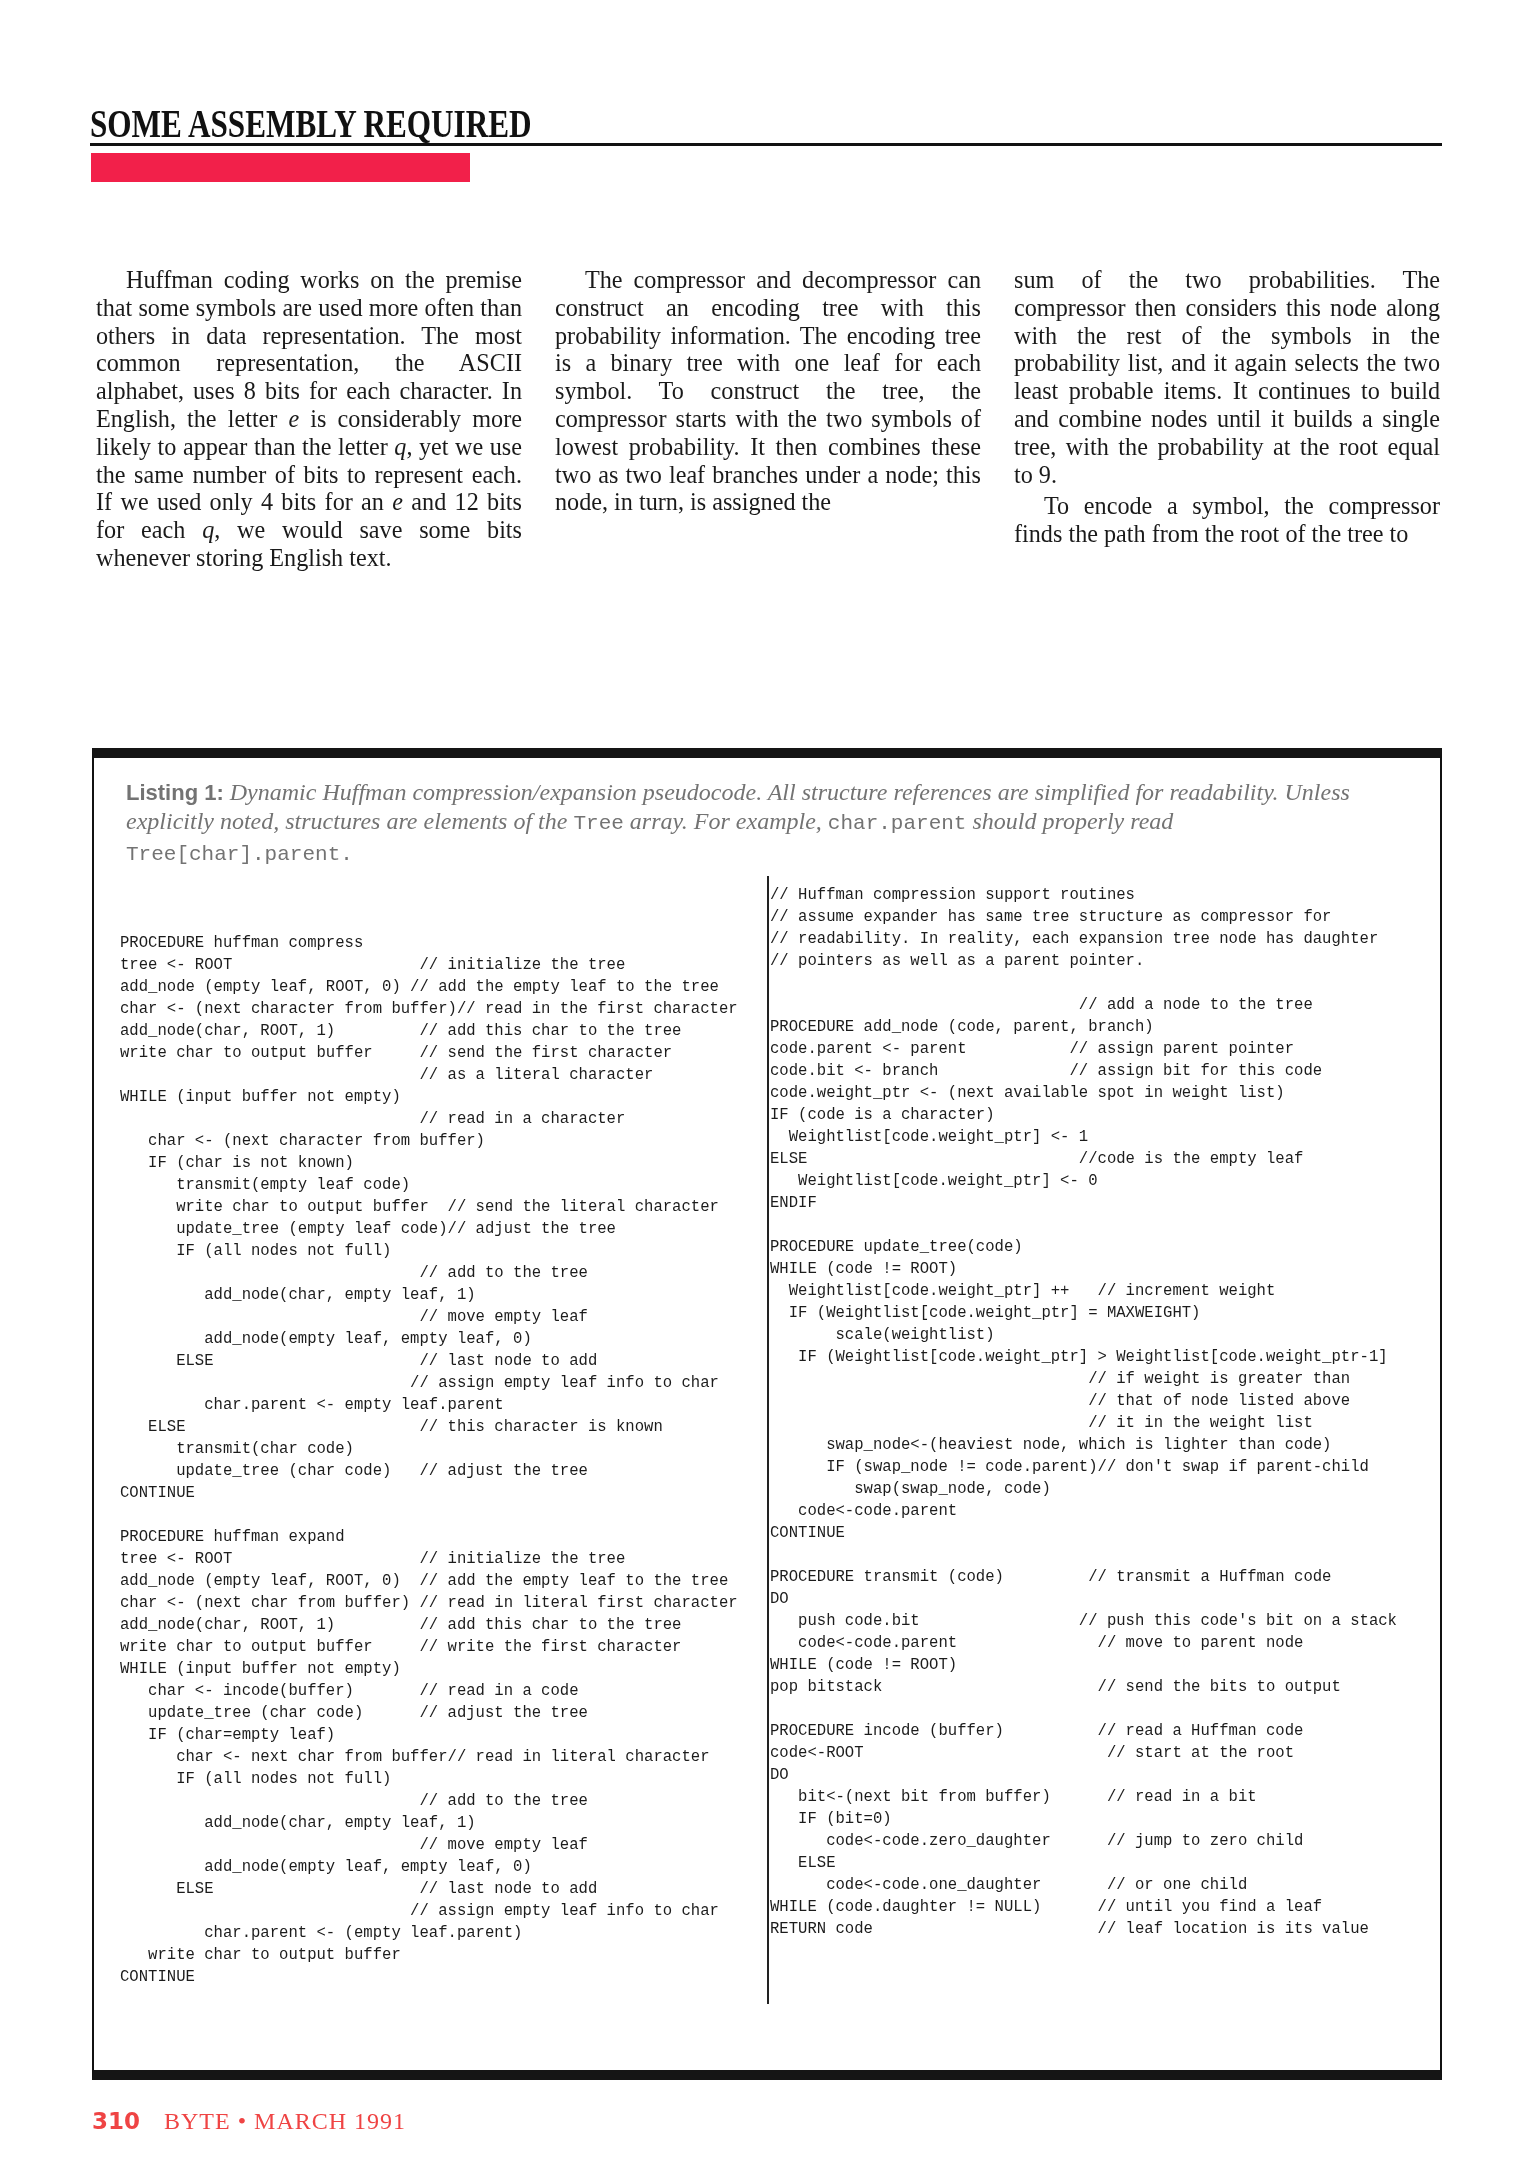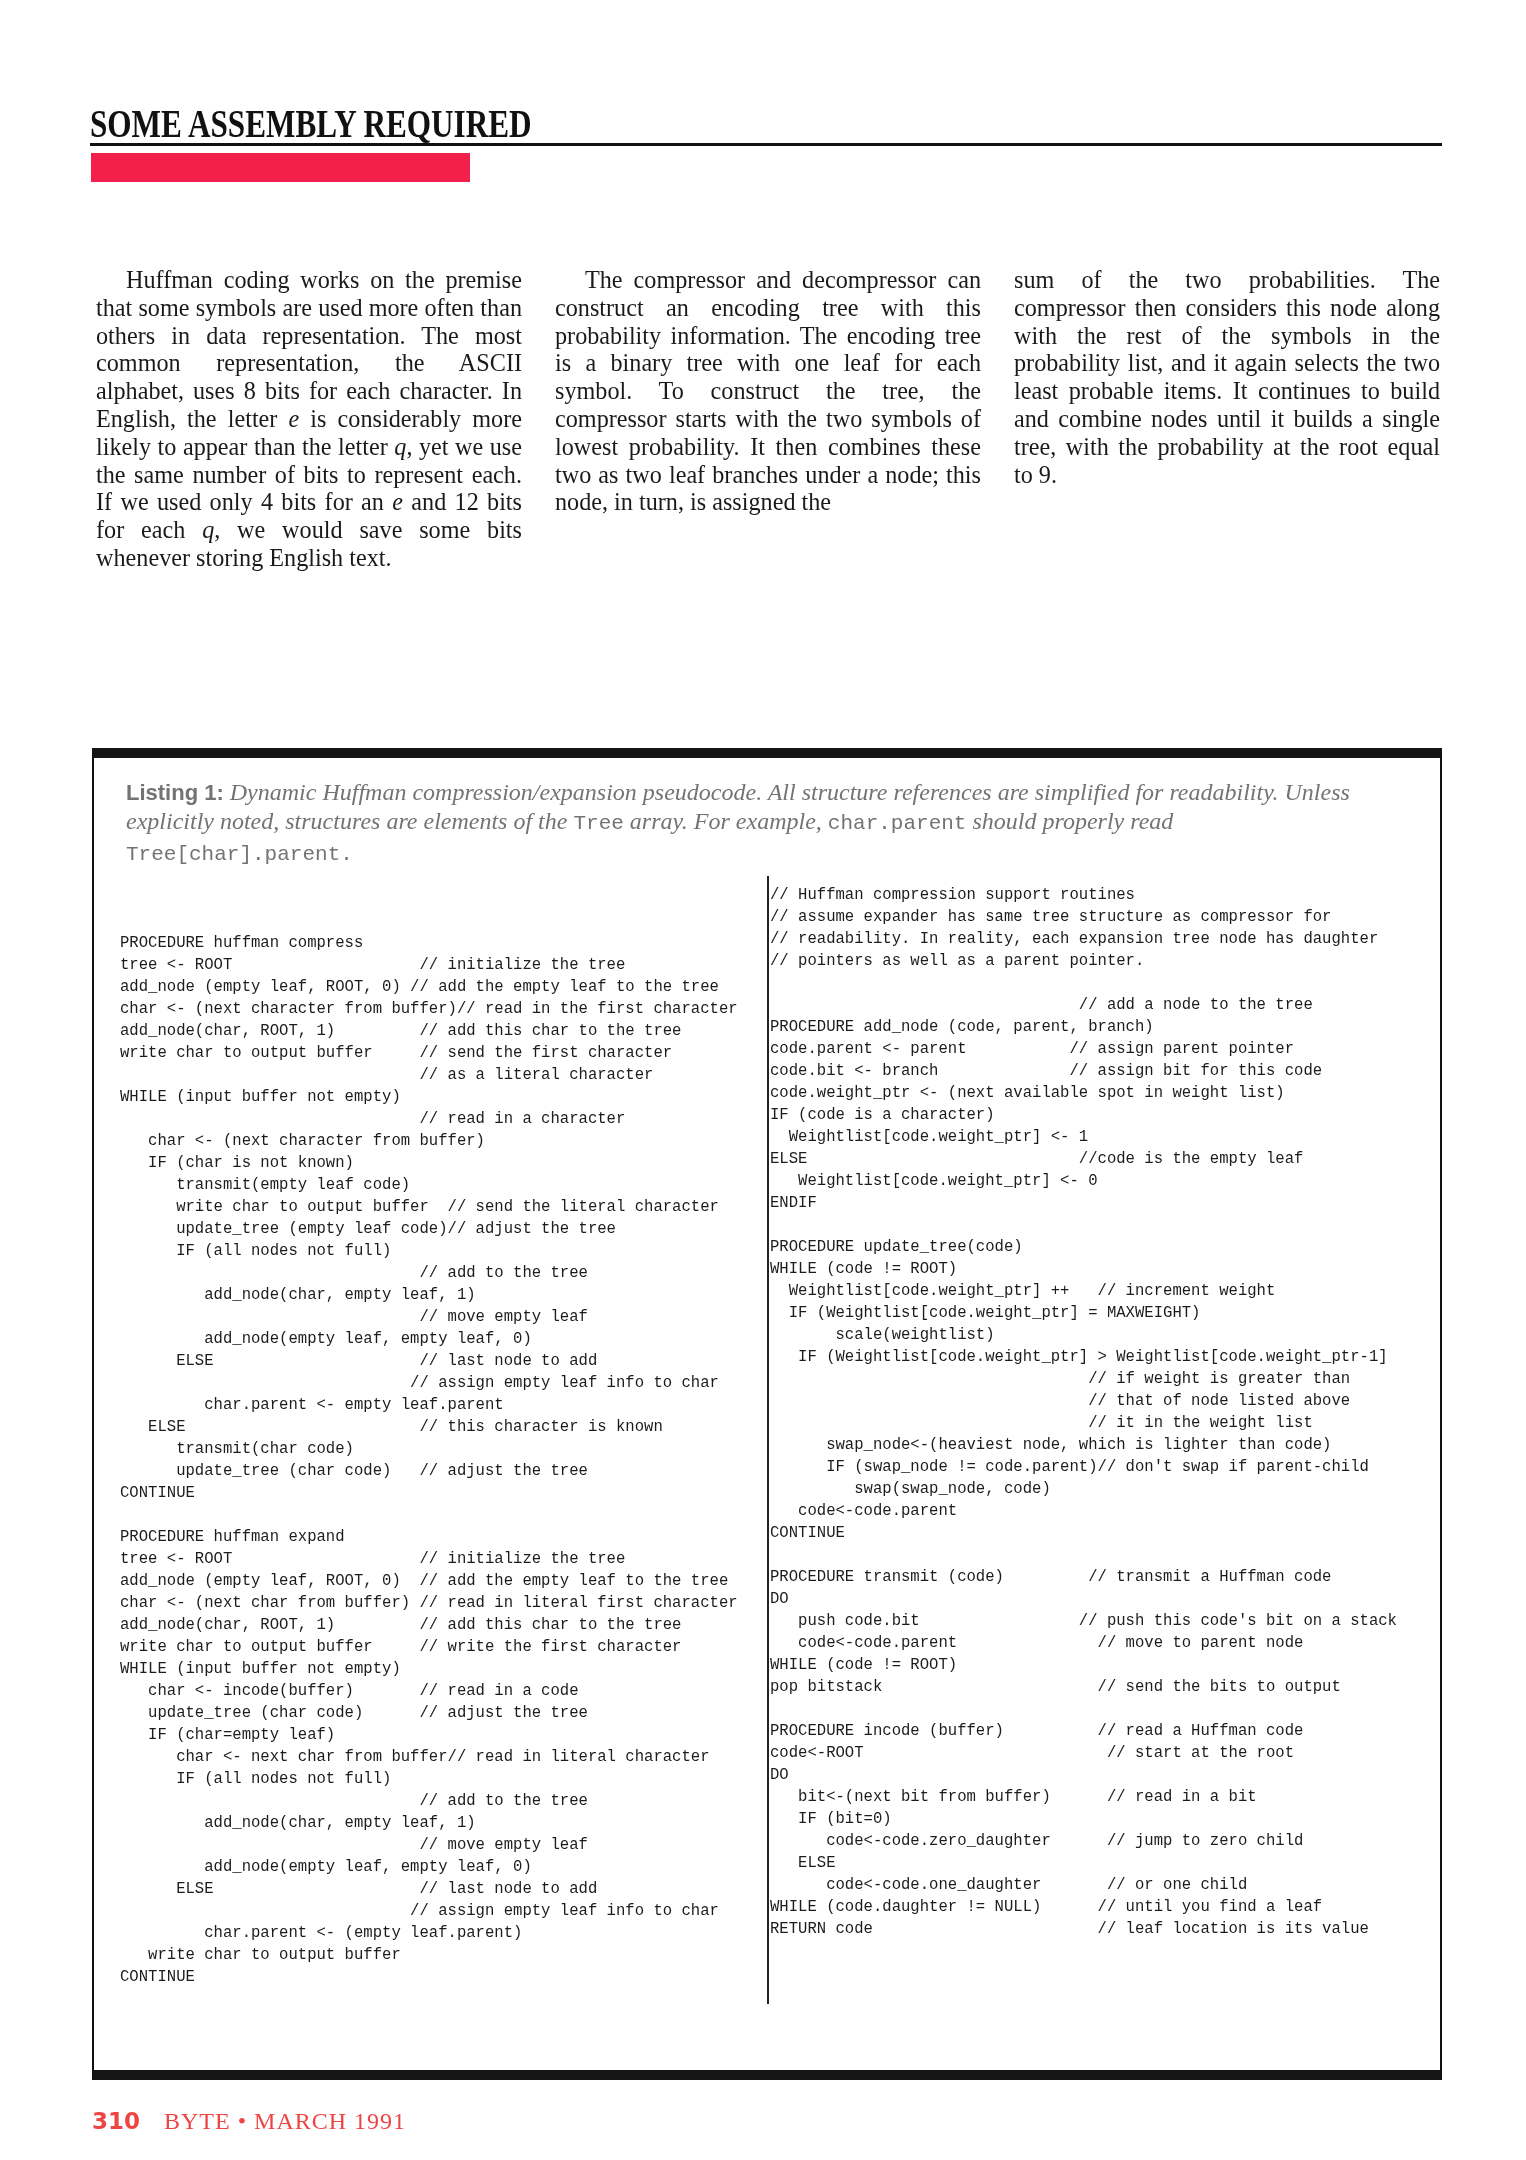--- a/index.html
+++ b/index.html
@@ -38,20 +38,21 @@
 </div>
 
 <div class="col c1">
   <p id="c1p0">Huffman coding works on the premise that some symbols are used more often than others in data representation. The most common representation, the ASCII alphabet, uses 8 bits for each character. In English, the letter <i>e</i> is considerably more likely to appear than the letter <i>q</i>, yet we use the same number of bits to represent each. If we used only 4 bits for an <i>e</i> and 12 bits for each <i>q</i>, we would save some bits whenever storing English text.</p>
 </div>
 <div class="col c2">
   <p>The compressor and decompressor can construct an encoding tree with this probability information. The encoding tree is a binary tree with one leaf for each symbol. To construct the tree, the compressor starts with the two symbols of lowest probability. It then combines these two as two leaf branches under a node; this node, in turn, is assigned the</p>
 </div>
 <div class="col c3">
   <p class="noindent">sum of the two probabilities. The compressor then considers this node along with the rest of the symbols in the probability list, and it again selects the two least probable items. It continues to build and combine nodes until it builds a single tree, with the probability at the root equal to 9.</p>
+  <p>To encode a symbol, the compressor finds the path from the root of the tree to</p>
 </div>
 
 <div class="listing">
   <div class="listing-caption"><span class="lbl">Listing 1:</span><span> Dynamic Huffman compression/expansion pseudocode. All structure references are simplified for readability. Unless explicitly noted, structures are elements of the </span><span class="mono">Tree</span><span> array. For example, </span><span class="mono">char.parent</span><span> should properly read </span><br><span class="mono">Tree[char].parent.</span></div>
   <pre class="code code-left">PROCEDURE huffman compress
 tree &lt;- ROOT                    // initialize the tree
 add_node (empty leaf, ROOT, 0) // add the empty leaf to the tree
 char &lt;- (next character from buffer)// read in the first character
 add_node(char, ROOT, 1)         // add this char to the tree
 write char to output buffer     // send the first character

